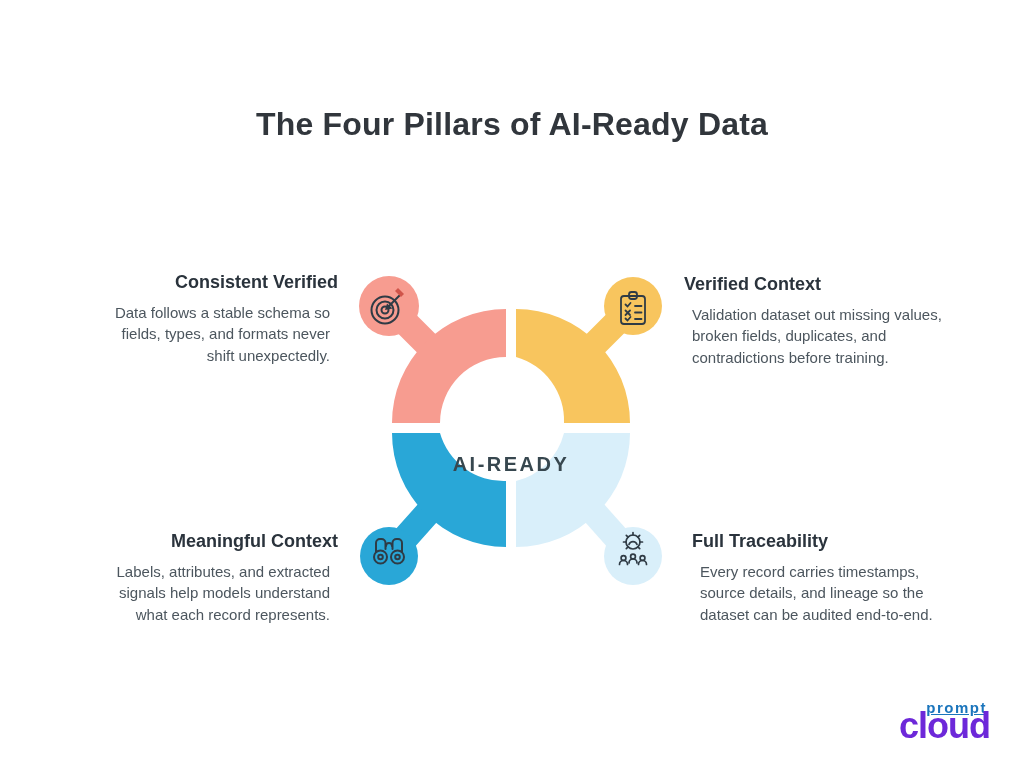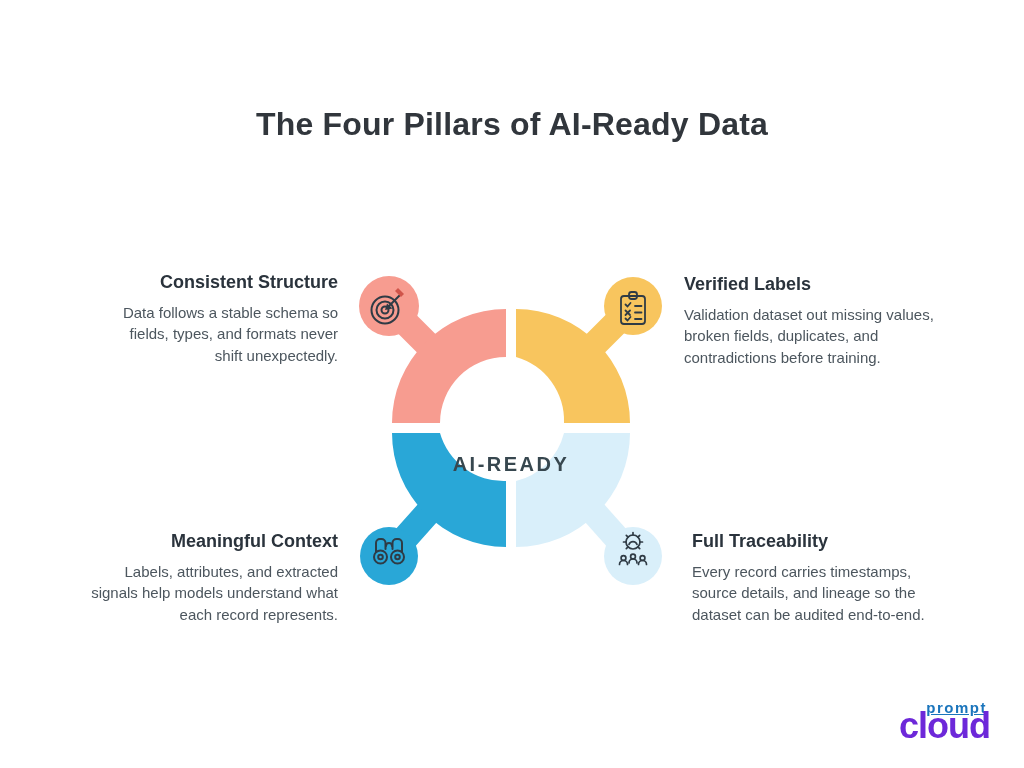--- a/index.html
+++ b/index.html
@@ -7,21 +7,21 @@
     position:relative;width:1024px;height:768px;background:#ffffff;
     font-family:"Liberation Sans",sans-serif;overflow:hidden;
   }
   .title{
     position:absolute;top:106px;left:0;width:100%;margin:0;
     text-align:center;font-size:32px;font-weight:800;color:#31363C;
     letter-spacing:0.2px;
   }
   .pillar{position:absolute;}
   .pillar h2{margin:0 0 9px 0;font-size:18px;font-weight:700;color:#2A333C;}
-  .pillar p{margin:0;font-size:15px;line-height:1.42;color:#4C565E;}
+  .pillar p{margin:8px;font-size:15px;line-height:1.42;color:#4C565E;}
   .tl{top:272px;left:98px;width:240px;text-align:right;}
   .tr{top:274px;left:684px;width:276px;text-align:left;}
   .bl{top:531px;left:78px;width:260px;text-align:right;}
   .br{top:531px;left:692px;width:262px;text-align:left;}
   .graphic{position:absolute;left:351px;top:268px;width:320px;height:320px;}
   .graphic svg{display:block;width:320px;height:320px;}
   .center-label{
     position:absolute;left:0;top:141px;width:100%;text-align:center;
     font-size:20px;font-weight:700;letter-spacing:2.5px;color:#37474F;
     line-height:28px;
@@ -41,26 +41,26 @@
   }
 </style>
 </head>
 <body>
 
 <div class="canvas">
 
   <h1 class="title">The Four Pillars of AI-Ready Data</h1>
 
   <section class="pillar tl">
-    <h2>Consistent Structure</h2>
+    <h2>Consistent Verified</h2>
     <p>Data follows a stable schema so fields, types, and formats never shift unexpectedly.</p>
   </section>
 
   <section class="pillar tr">
-    <h2>Verified Labels</h2>
+    <h2>Verified Context</h2>
     <p>Validation dataset out missing values, broken fields, duplicates, and contradictions before training.</p>
   </section>
 
   <section class="pillar bl">
     <h2>Meaningful Context</h2>
     <p>Labels, attributes, and extracted signals help models understand what each record represents.</p>
   </section>
 
   <section class="pillar br">
     <h2>Full Traceability</h2>

